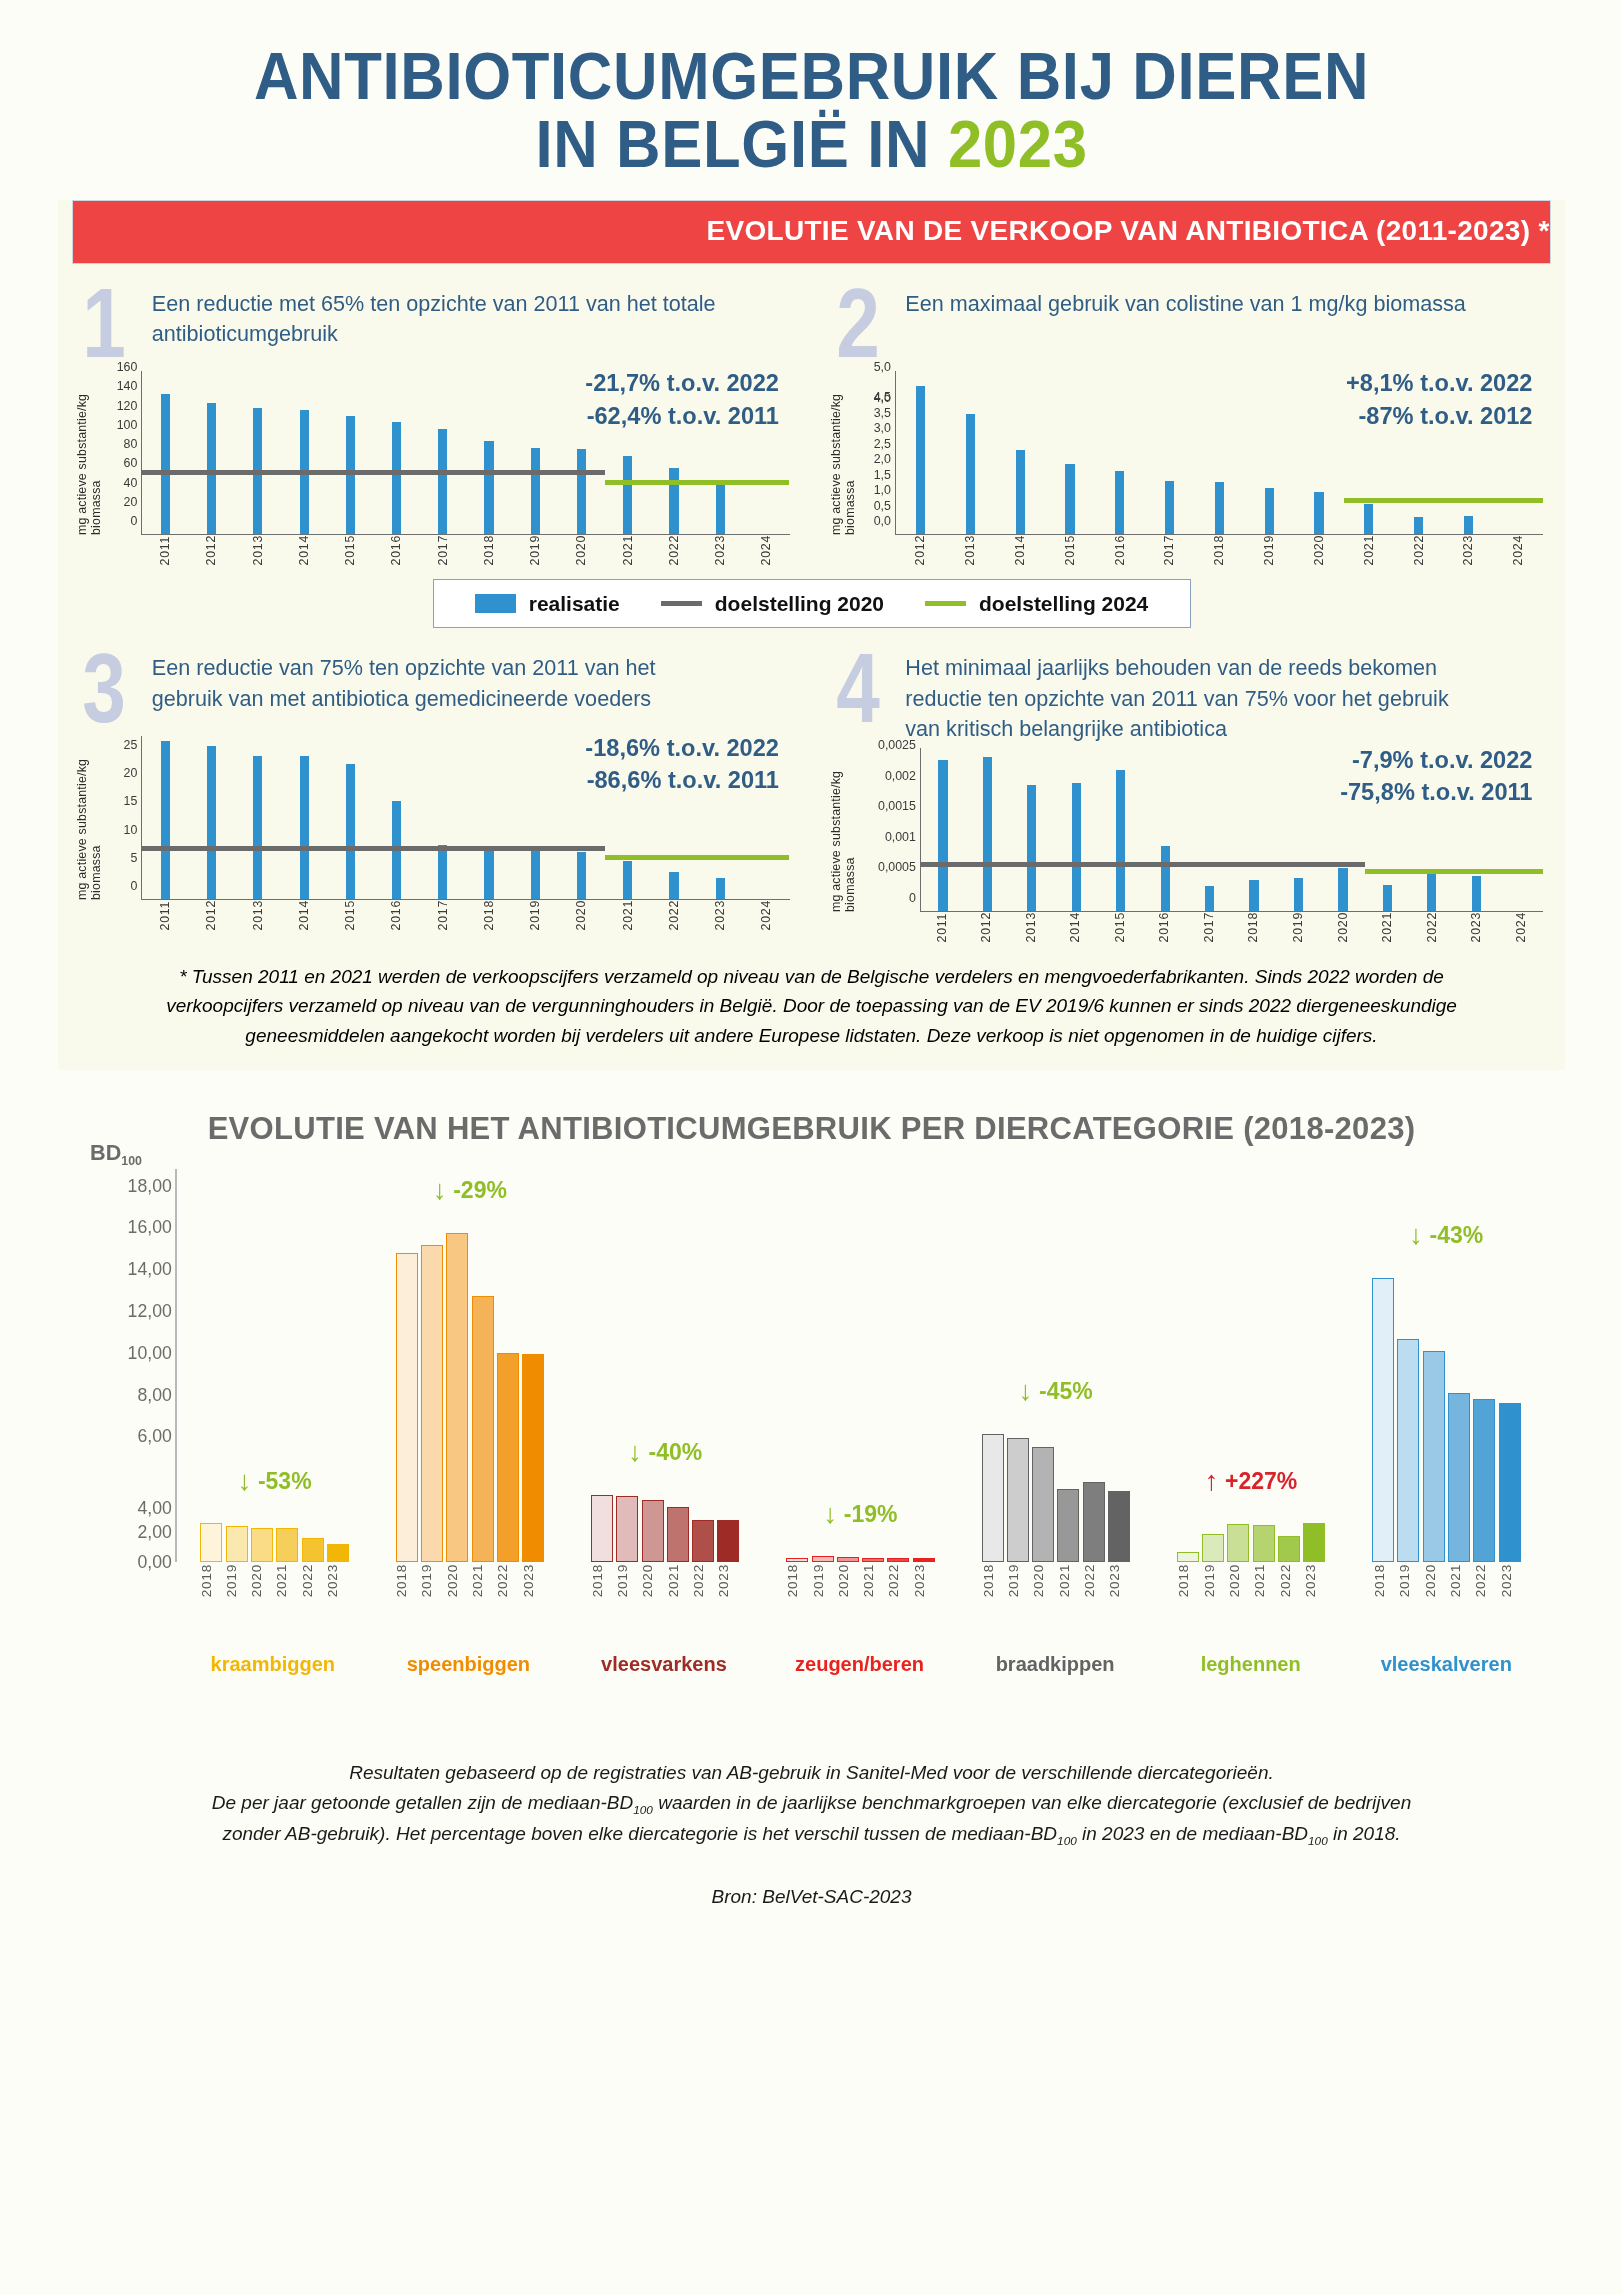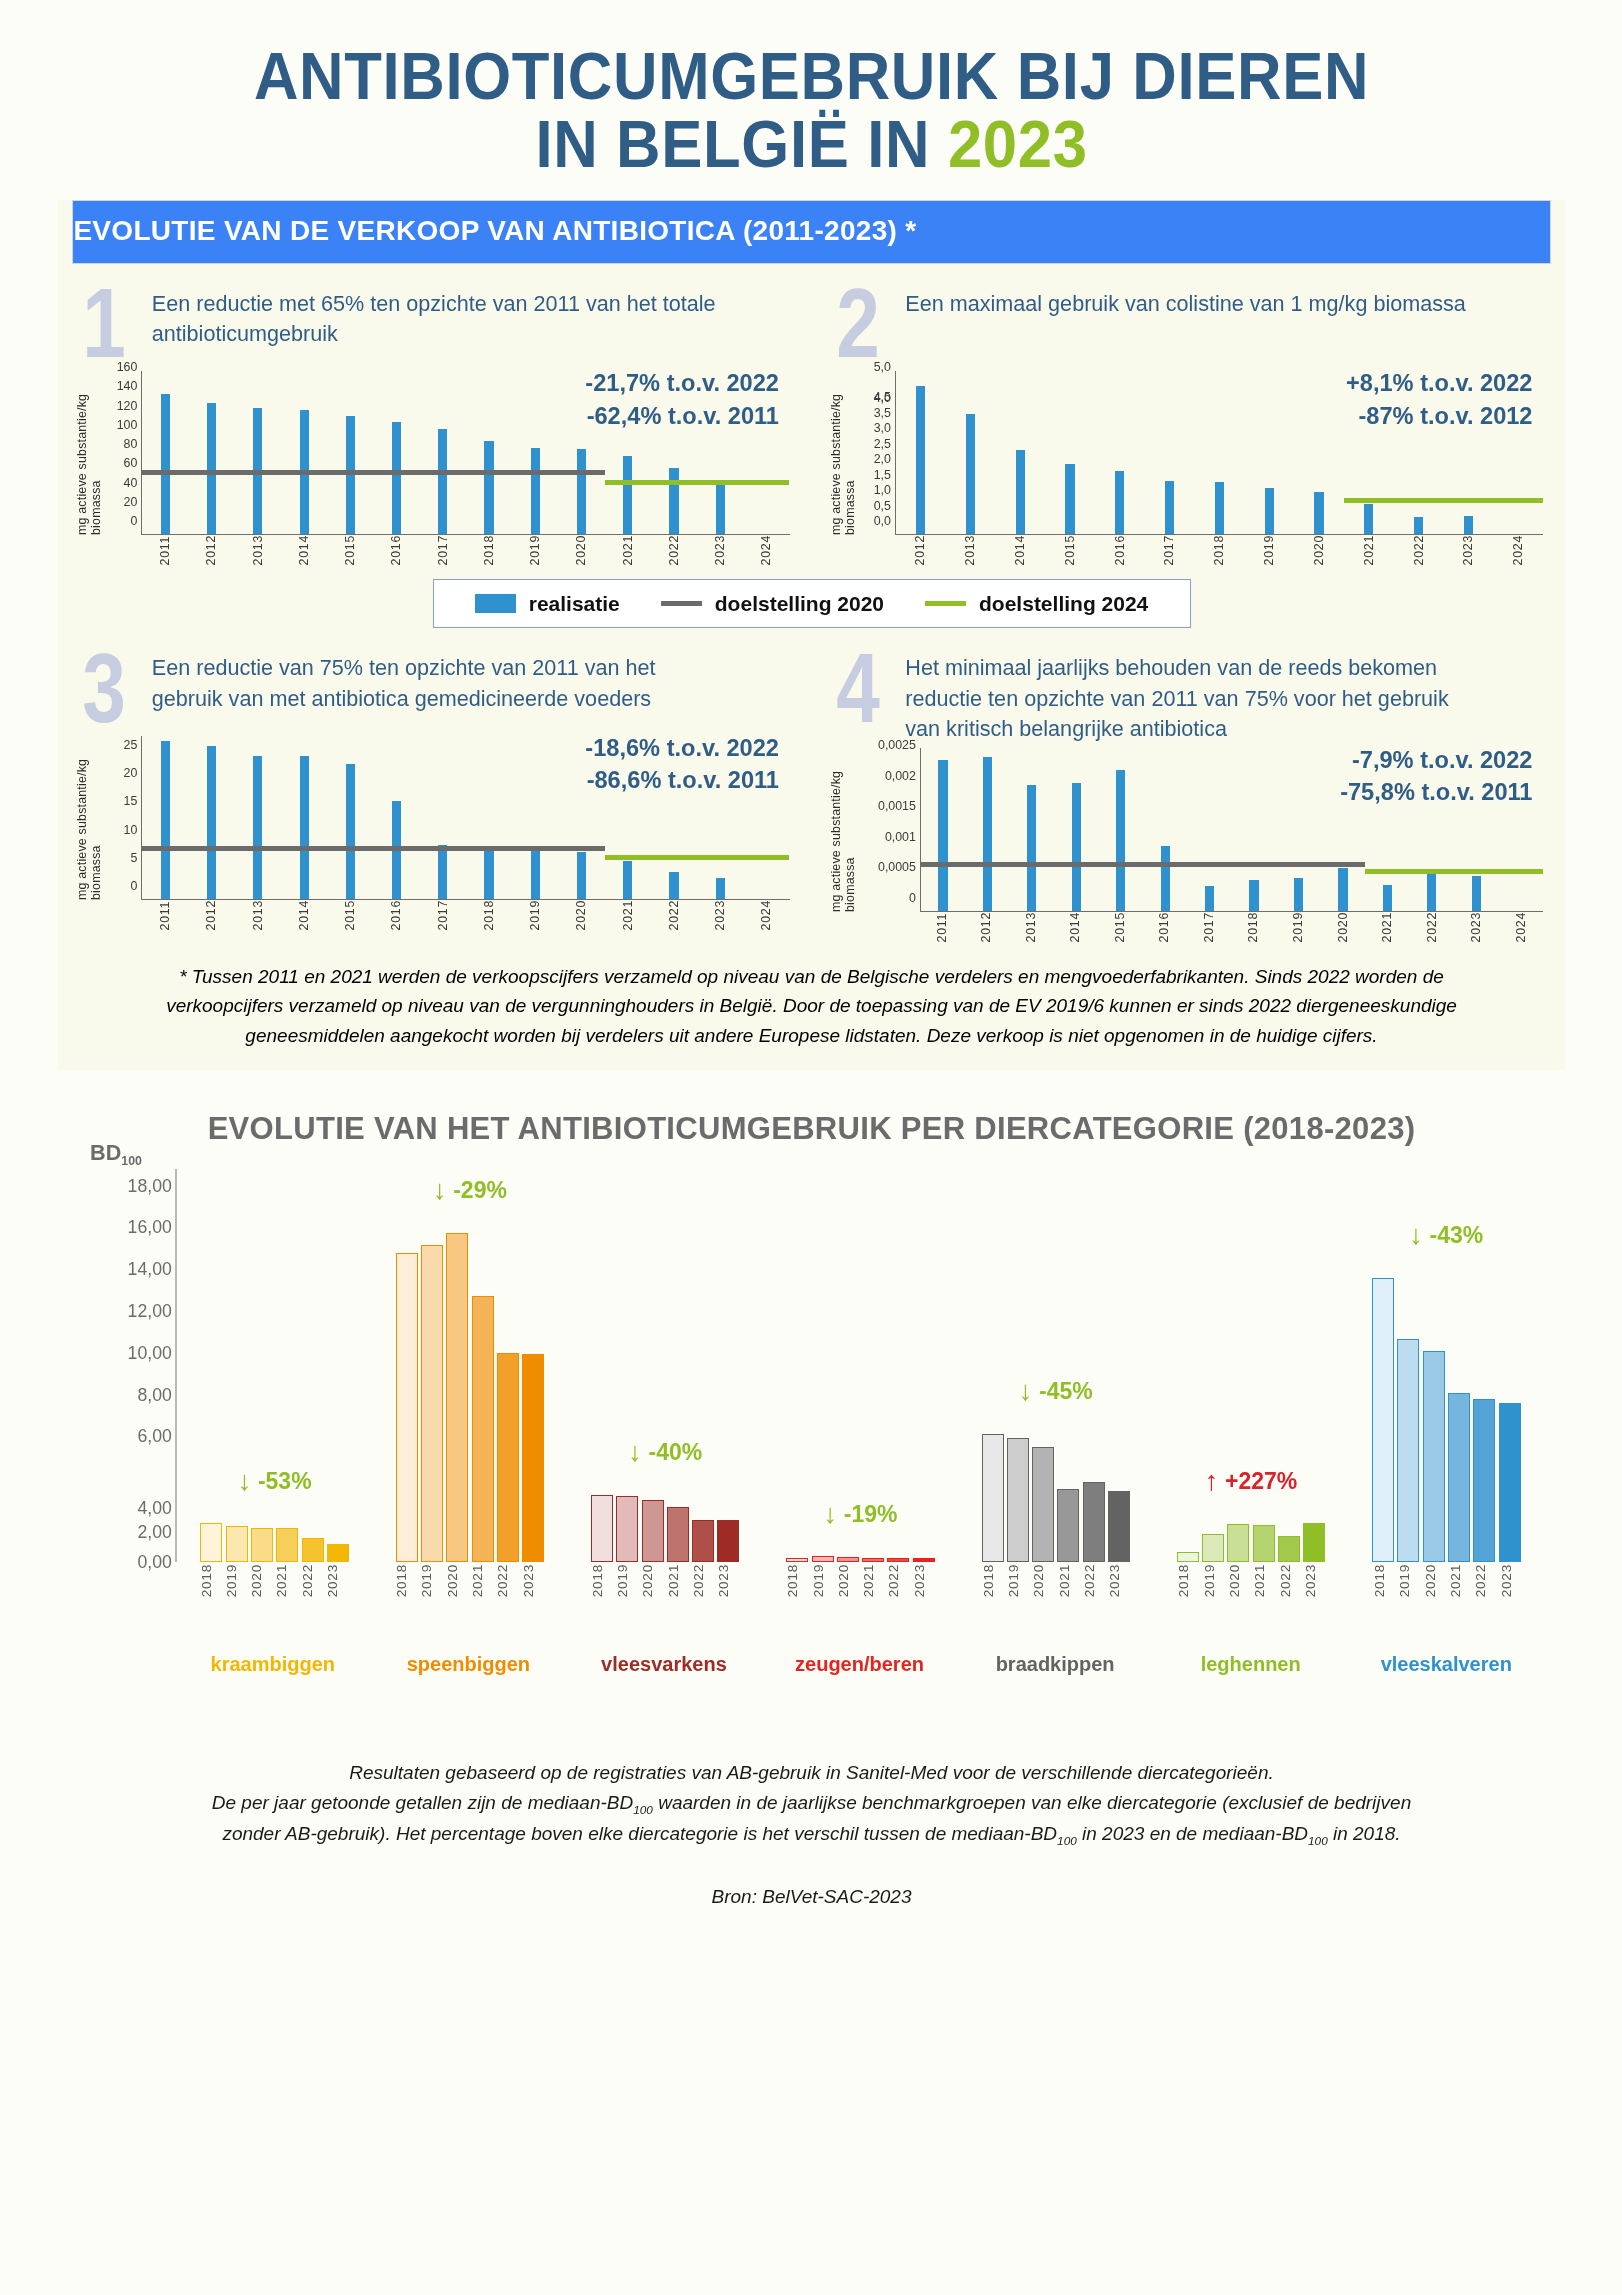--- a/index.html
+++ b/index.html
@@ -25,23 +25,23 @@
 
   
   .panel{
     margin:21px 58px 0 58px;
     background:#fafaec;
     padding:0 0 19.6px 0;
     position:relative;
   }
   .panel-head{
     margin:14.4px 14.4px 0 14.4px;
-    background:#3b82f6;
+    background:#ef4444;
     color:#ffffff;
-    text-align:left;
+    text-align:right;
     font-size:28px;
     font-weight:bold;
     letter-spacing:0.3px;
     padding:14.4px 0 15.7px 0;
     border:1.3px solid #cfd6e2;
   }
 
   .grid2{display:flex;flex-wrap:wrap;}
   .cell{width:50%;box-sizing:border-box;padding:19.6px 22px 0 22px;position:relative;}
 

